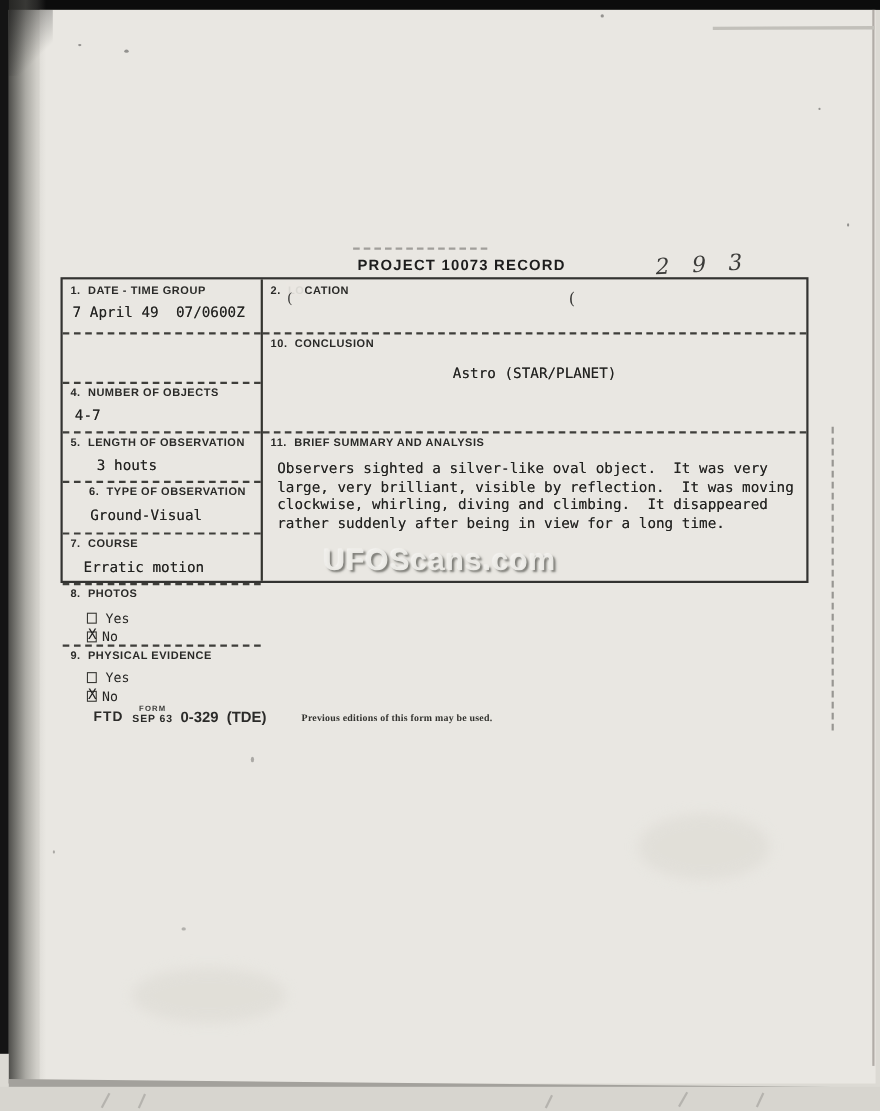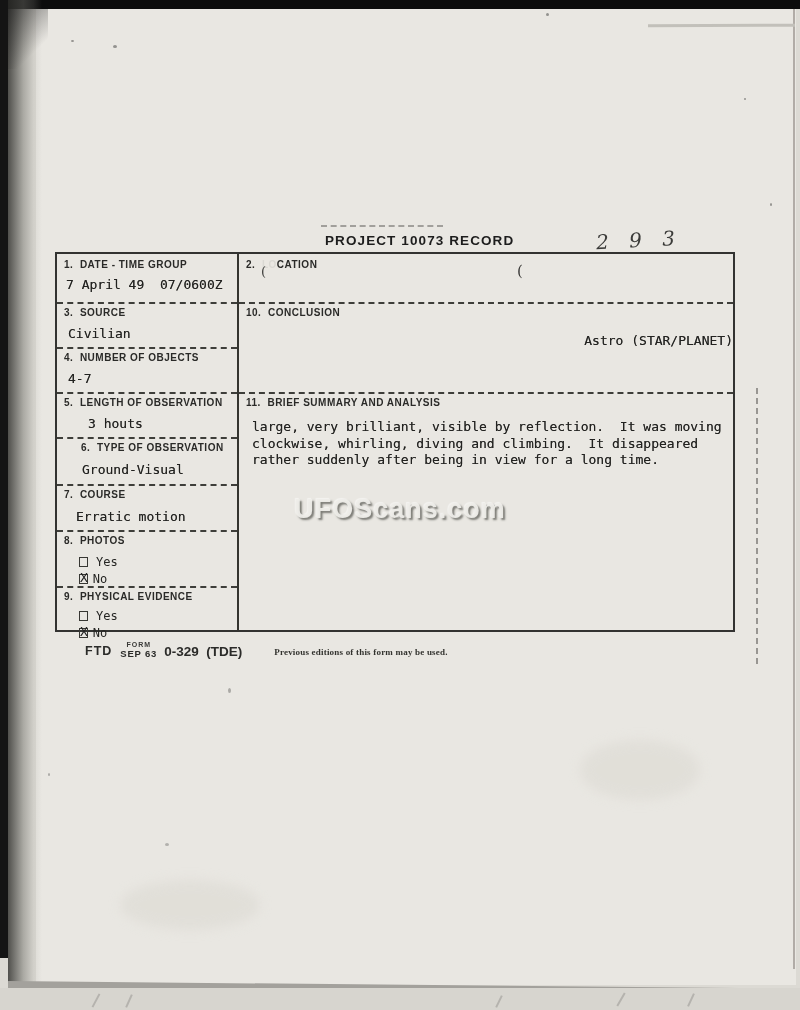--- a/index.html
+++ b/index.html
@@ -45,21 +45,21 @@
     font-size:13.5px;font-weight:600;letter-spacing:1.1px;color:#1d1d1d;
     font-family:"Liberation Sans", sans-serif;white-space:pre;
   }
   .page-number{
     position:absolute;left:596px;top:228px;
     font-family:"DejaVu Serif", serif;font-style:italic;
     font-size:20px;color:#3b3b39;letter-spacing:7px;transform:rotate(-3deg);white-space:pre;
   }
   
   .record-table{
-    position:absolute;left:55px;top:252px;width:680px;height:380px;
+    position:absolute;left:55px;top:252px;width:680px;height:278px;
     border:2px solid #333331;box-sizing:border-box;
   }
   .vdivider{position:absolute;left:180px;top:0;width:0;height:100%;border-left:2px solid #34342f;}
   .hsep{position:absolute;height:0;border-top:2px dashed #3e3e3a;}
   .cell{position:absolute;box-sizing:border-box;}
   .label{
     font-size:10px;font-weight:600;letter-spacing:.5px;color:#2a2a28;
     padding:5px 4px 0 7px;white-space:pre;
     font-family:"Liberation Sans", sans-serif;
   }
@@ -144,24 +144,20 @@
   <div class="hsep" style="left:0;top:332px;width:180px;"></div>
 
   <div class="hsep" style="left:182px;top:48px;width:494px;"></div>
   <div class="hsep" style="left:182px;top:138px;width:494px;"></div>
 
   <div class="cell" style="left:0;top:0;width:180px;height:48px;">
     <div class="label">1.  DATE - TIME GROUP</div>
     <span class="type val" style="margin:7px 0 0 9px;">7 April 49  07/0600Z</span>
   </div>
 
-  <div class="cell" style="left:0;top:48px;width:180px;height:45px;">
-    <div class="label">3.  SOURCE</div>
-    <span class="type val" style="margin:8px 0 0 11px;">Civilian</span>
-  </div>
 
   <div class="cell" style="left:0;top:93px;width:180px;height:45px;">
     <div class="label">4.  NUMBER OF OBJECTS</div>
     <span class="type val" style="margin:8px 0 0 11px;">4-7</span>
   </div>
 
   <div class="cell" style="left:0;top:138px;width:180px;height:45px;">
     <div class="label">5.  LENGTH OF OBSERVATION</div>
     <span class="type val" style="margin:8px 0 0 31px;">3 houts</span>
   </div>
@@ -201,26 +197,27 @@
       <span class="cbtext">No</span>
     </div>
   </div>
 
   <div class="cell" style="left:182px;top:0;width:494px;height:48px;">
     <div class="label">2.  LOCATION</div>
   </div>
 
   <div class="cell" style="left:182px;top:48px;width:494px;height:90px;">
     <div class="label">10.  CONCLUSION</div>
-    <span class="type val val-center" style="margin-top:15px;text-align:right;">Astro (STAR/PLANET)</span>
+    <span class="type val val-center" style="margin-top:15px;">Astro (STAR/PLANET)</span>
   </div>
 
   <div class="cell" style="left:182px;top:138px;width:494px;height:242px;">
     <div class="label">11.  BRIEF SUMMARY AND ANALYSIS</div>
     <div style="margin:11px 0 0 13px;">
+      <div class="type summary-line">Observers sighted a silver-like oval object.  It was very</div>
       <div class="type summary-line">large, very brilliant, visible by reflection.  It was moving</div>
       <div class="type summary-line">clockwise, whirling, diving and climbing.  It disappeared</div>
       <div class="type summary-line">rather suddenly after being in view for a long time.</div>
     </div>
   </div>
 </div>
 
 <div class="whiteout" style="left:260px;top:256px;width:17px;height:13px;"></div>
 <div class="stray" style="left:261px;top:264px;font-size:13px;">(</div>
 <div class="stray" style="left:517px;top:262px;font-size:15px;">(</div>

